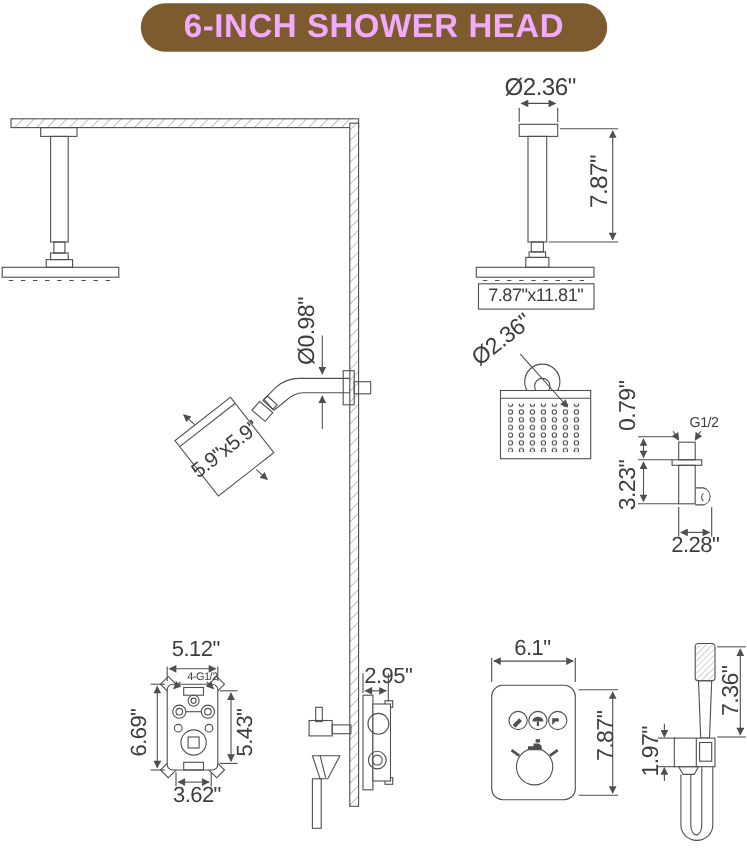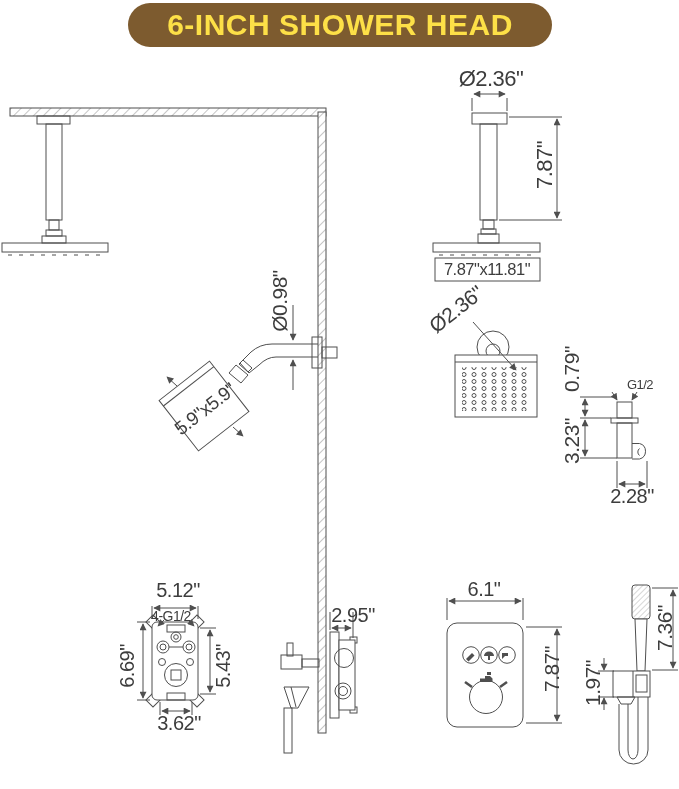--- a/index.html
+++ b/index.html
@@ -217,39 +217,39 @@
         <line x1="652" y1="670" x2="678" y2="670"></line>
         <line x1="673" y1="590" x2="673" y2="668" marker-start="url(#arr)" marker-end="url(#arr)"></line>
         <line x1="598" y1="671" x2="614" y2="671"></line>
         <line x1="598" y1="697" x2="614" y2="697"></line>
         <line x1="604" y1="658" x2="604" y2="670" marker-end="url(#arr)"></line>
         <line x1="604" y1="710" x2="604" y2="698" marker-end="url(#arr)"></line>
       </g>
     </g>
   </svg>
 
-  <div class="banner" style="background: rgb(125, 91, 47); color: #fde047;">
+  <div class="banner" style="background: rgb(125, 91, 47); color: #f0abfc;">
     <span>6-INCH SHOWER HEAD</span>
   </div>
 
   <span class="lbl" style="left:491px;top:79px;font-size:22px">Ø2.36"</span>
   <span class="lbl r90" style="left:545px;top:165px;font-size:22px">7.87"</span>
   <span class="lbl" style="left:487px;top:269px;font-size:16.5px">7.87"x11.81"</span>
 
   <span class="lbl r90" style="left:279px;top:301px;font-size:21px">Ø0.98"</span>
   <span class="lbl r38" style="left:205px;top:409px;font-size:19px">5.9"x5.9"</span>
   <span class="lbl r38" style="left:456px;top:309px;font-size:21px">Ø2.36"</span>
 
   <span class="lbl" style="left:640px;top:384px;font-size:13px">G1/2</span>
   <span class="lbl r90" style="left:571px;top:369px;font-size:21px">0.79"</span>
   <span class="lbl r90" style="left:571px;top:441px;font-size:21px">3.23"</span>
   <span class="lbl" style="left:632px;top:496px;font-size:20px">2.28"</span>
 
   <span class="lbl" style="left:178px;top:590px;font-size:20px">5.12"</span>
-  <span class="lbl" style="left:171px;top:616px;font-size:14px">4-G1/2</span>
+  <span class="lbl" style="left:184px;top:616px;font-size:10px">4-G1/2</span>
   <span class="lbl r90" style="left:127px;top:666px;font-size:20px">6.69"</span>
   <span class="lbl r90" style="left:223px;top:666px;font-size:20px">5.43"</span>
   <span class="lbl" style="left:179px;top:723px;font-size:20px">3.62"</span>
   <span class="lbl" style="left:353px;top:615px;font-size:20px">2.95"</span>
 
   <span class="lbl" style="left:484px;top:589px;font-size:20px">6.1"</span>
   <span class="lbl r90" style="left:551px;top:669px;font-size:21px">7.87"</span>
 
   <span class="lbl r90" style="left:664px;top:628px;font-size:21px">7.36"</span>
   <span class="lbl r90" style="left:592px;top:683px;font-size:21px">1.97"</span>

